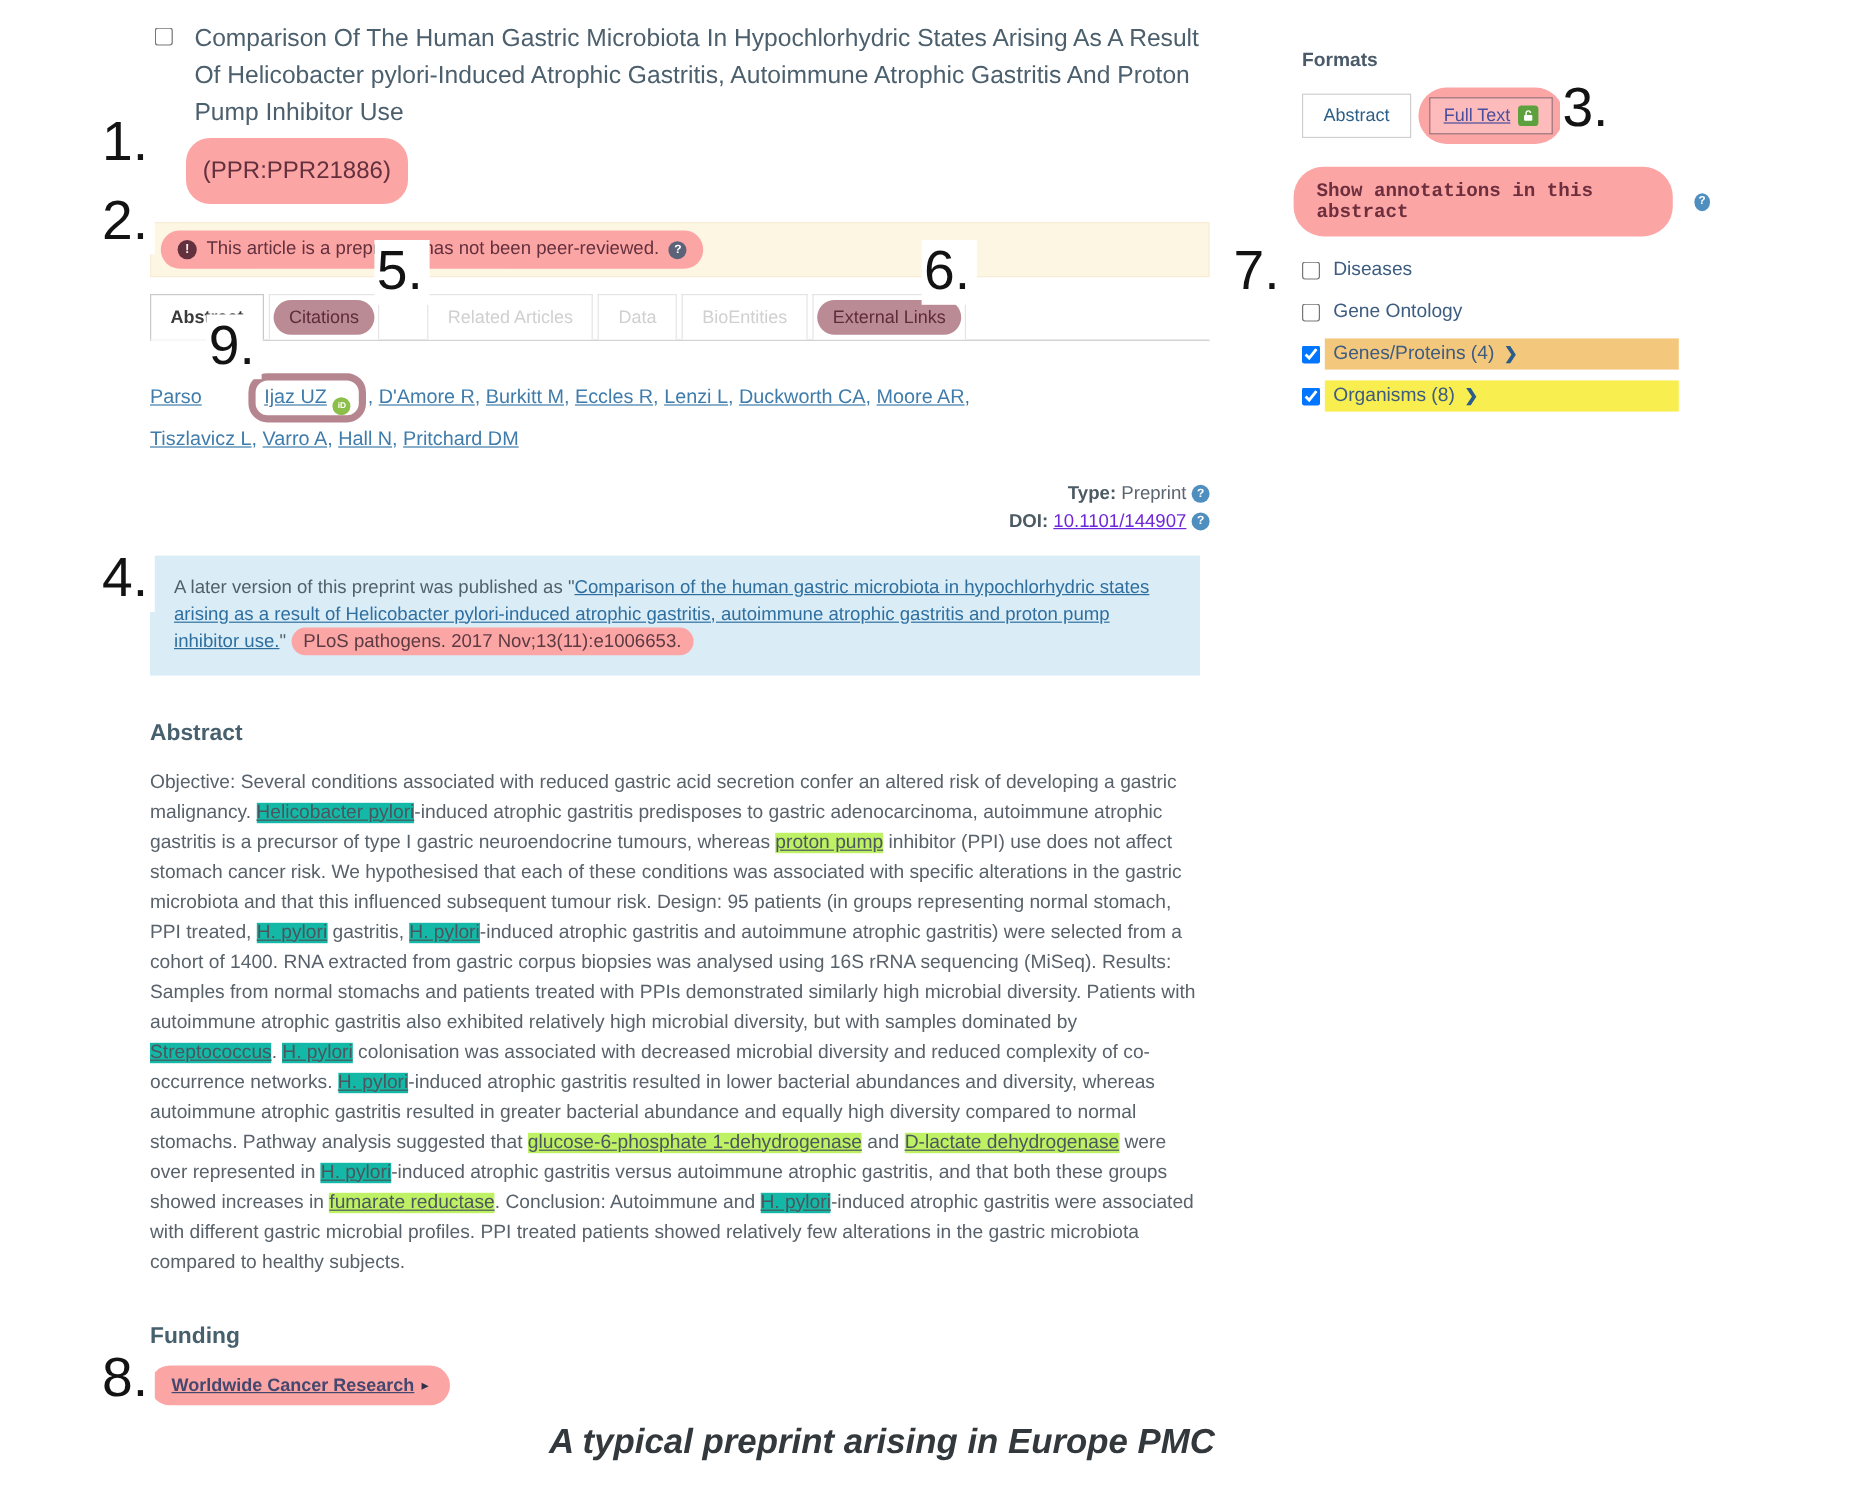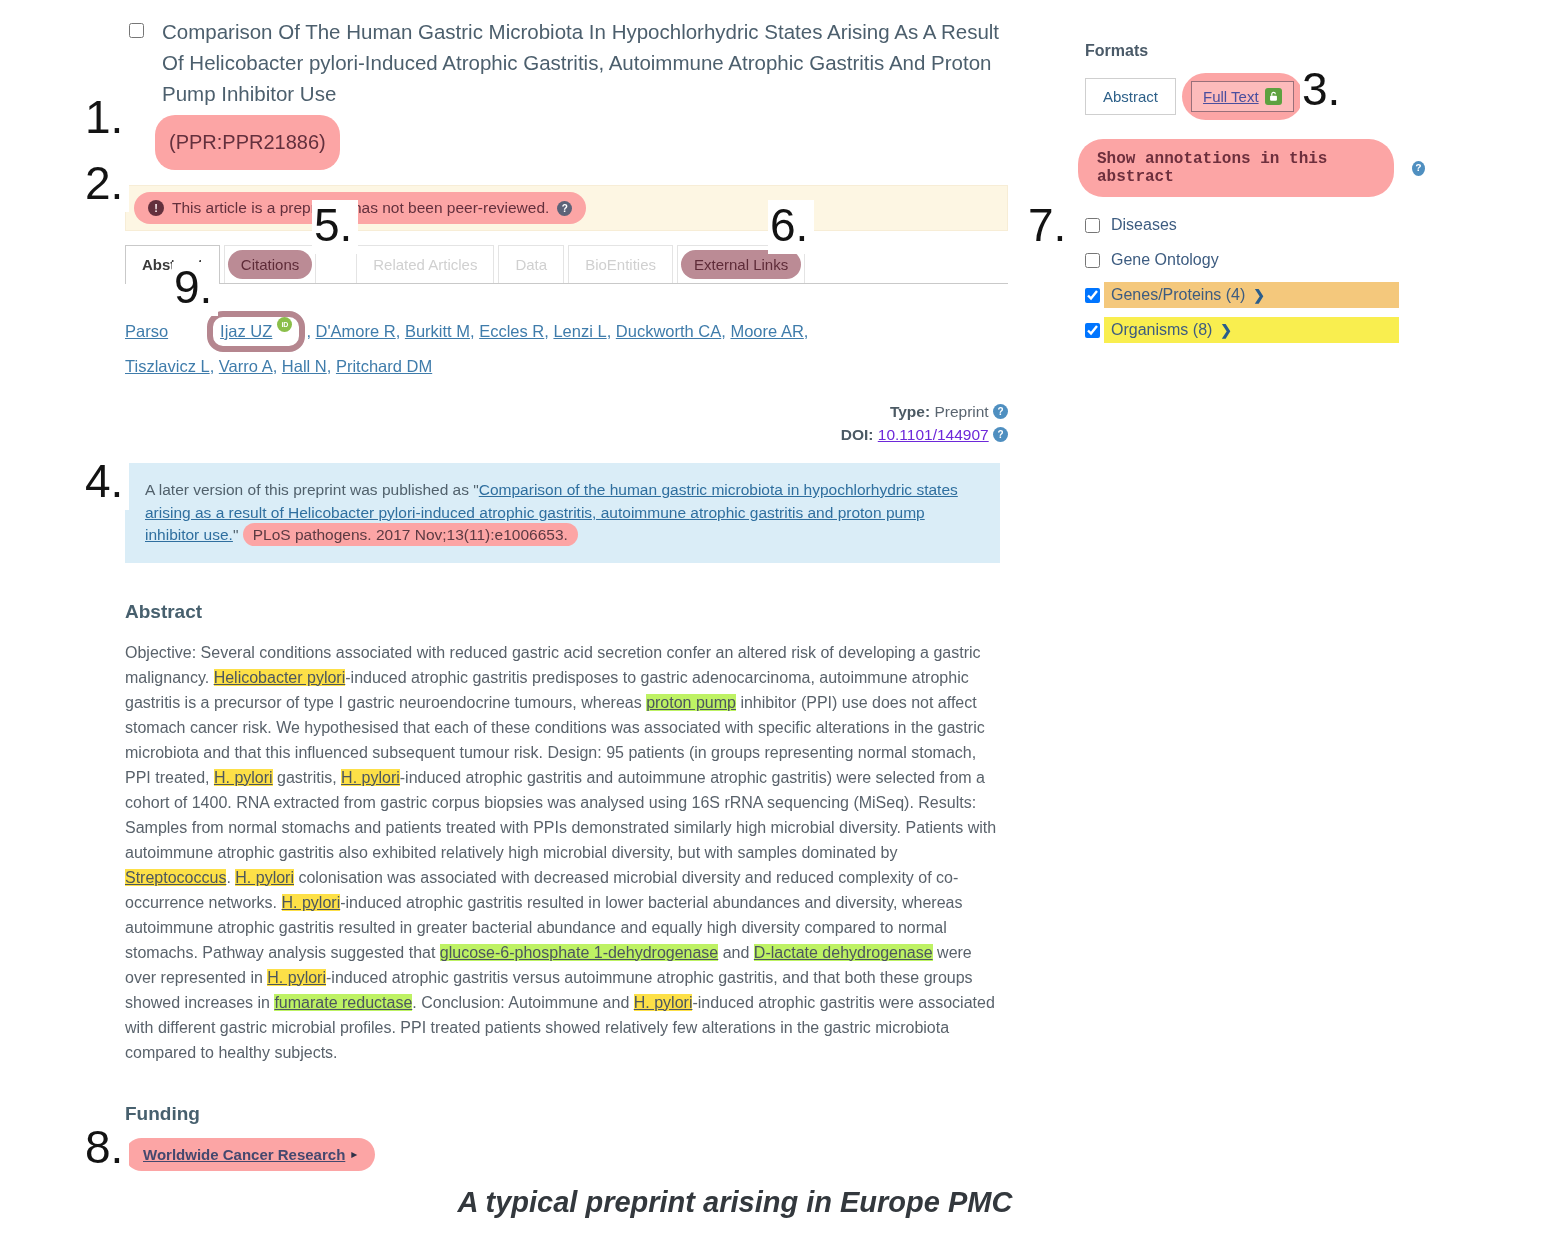--- a/index.html
+++ b/index.html
@@ -43,41 +43,41 @@
   .tab.active::after{content:"";position:absolute;left:0;right:0;bottom:-1px;height:1px;background:#fff;}
   .tab.annotated{padding:0 3px;}
   .tab.after-gap{margin-left:36px;}
   .tab-pill{padding:6px 13px;color:#5e2b38;font-size:15px;border-radius:17px;background:#bb8b95;}
 
   
   .authors{margin-top:27px;font-size:16.5px;line-height:29px;color:#3f7cab;position:relative;width:740px;}
   .author{color:#3f7cab;text-decoration:underline;cursor:pointer;}
   .auth-sep{color:#3f7cab;}
   .auth-spacer{display:inline-block;width:38px;}
-  .ring{display:inline-flex;align-items:flex-start;gap:5px;border:6px solid #b5868f;border-radius:16px;
+  .ring{display:inline-flex;align-items:flex-end;gap:5px;border:6px solid #b5868f;border-radius:16px;
         padding:0 7px;margin:0 1px;}
   .orcid{display:inline-flex;align-items:center;justify-content:center;width:15px;height:15px;
          border-radius:50%;background:#8bbf4a;color:#fff;font-size:7px;font-weight:bold;}
 
   .source-line{margin-top:21px;font-size:16px;color:#6a737b;}
   .source-line .link{color:#3f7cab;}
 
   .meta{margin-top:19px;font-size:15.5px;line-height:23px;color:#5a6570;text-align:right;}
   .meta-label{font-weight:bold;color:#4c5a64;}
   .meta .link{color:#6d28d9;}
 
   .later-box{margin-top:17px;background:#daedf7;padding:16px 20px;font-size:15.5px;
              line-height:22.5px;color:#51616c;width:835px;}
   .later-box .link{color:#2f6f9f;}
   .citation-pill{padding:3px 10px;color:#5c3a42;border-radius:14px;}
 
   .section-h{margin:38px 0 0 0;font-size:19px;font-weight:bold;color:#47606e;}
   .abstract-text{margin:17px 0 0 0;font-size:16px;line-height:25px;color:#59626b;width:880px;}
   .hl{ text-decoration:underline;color:#4c565e;cursor:pointer;}
-  .hl-y{background:#fde047;}
+  .hl-y{background:#14b8a6;}
   .hl-o{background:#bef264;}
 
   .funding-row{margin-top:13px;}
   .funding-pill{display:inline-flex;align-items:center;gap:6px;padding:8px 18px;}
   .funding-pill a{color:#45486e;font-weight:bold;font-size:15px;text-decoration:underline;cursor:pointer;}
   .tri{color:#2e3147;font-size:12px;}
 
   
   .sidebar{position:absolute;left:1085px;top:42px;width:340px;}
   .formats-label{font-size:16px;font-weight:bold;color:#4a5a68;}

